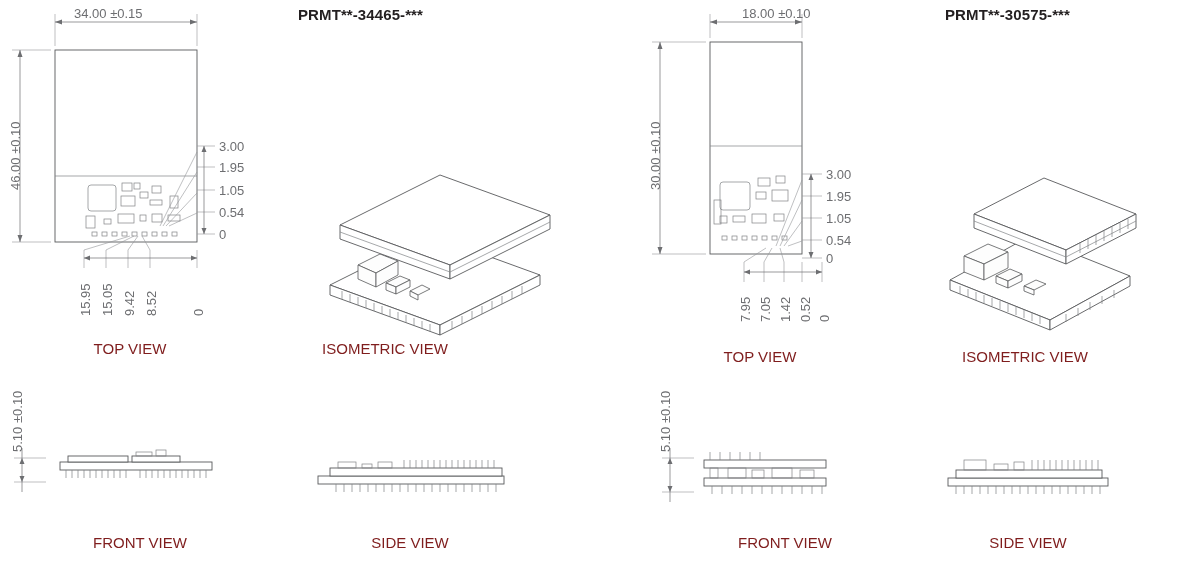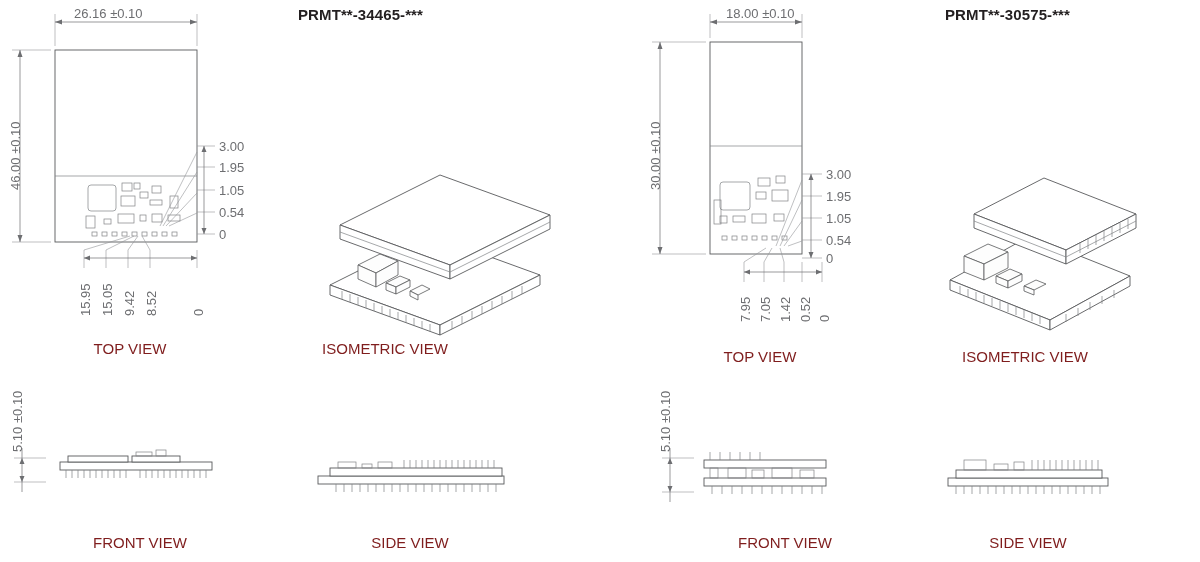--- a/index.html
+++ b/index.html
@@ -128,21 +128,21 @@
     <line class="ln-thin" x1="197" y1="250" x2="197" y2="268"></line>
     <line class="ln" x1="84" y1="258" x2="197" y2="258"></line>
     <polygon class="arrowhead" points="84,258 90,255.5 90,260.5"></polygon>
     <polygon class="arrowhead" points="197,258 191,255.5 191,260.5"></polygon>
     <line class="ln-thin" x1="84" y1="250" x2="130" y2="236"></line>
     <line class="ln-thin" x1="106" y1="250" x2="134" y2="236"></line>
     <line class="ln-thin" x1="128" y1="250" x2="138" y2="236"></line>
     <line class="ln-thin" x1="150" y1="250" x2="142" y2="236"></line>
   </svg>
 
-  <div class="dim-text" style="left:74px; top:6px;">26.16 ±0.10</div>
+  <div class="dim-text" style="left:74px; top:6px;">34.00 ±0.15</div>
   <div class="dim-text vert" style="left:8px; top:190px;">46.00 ±0.10</div>
 
   <div class="dim-text" style="left:219px; top:139px;">3.00</div>
   <div class="dim-text" style="left:219px; top:160px;">1.95</div>
   <div class="dim-text" style="left:219px; top:183px;">1.05</div>
   <div class="dim-text" style="left:219px; top:205px;">0.54</div>
   <div class="dim-text" style="left:219px; top:227px;">0</div>
 
   <div class="dim-text vert" style="left:78px; top:316px;">15.95</div>
   <div class="dim-text vert" style="left:100px; top:316px;">15.05</div>
@@ -345,21 +345,21 @@
     <line class="ln-thin" x1="202" y1="262" x2="202" y2="282"></line>
     <line class="ln-thin" x1="222" y1="262" x2="222" y2="282"></line>
     <line class="ln" x1="144" y1="272" x2="222" y2="272"></line>
     <polygon class="arrowhead" points="144,272 150,269.5 150,274.5"></polygon>
     <polygon class="arrowhead" points="222,272 216,269.5 216,274.5"></polygon>
     <line class="ln-thin" x1="144" y1="262" x2="166" y2="248"></line>
     <line class="ln-thin" x1="164" y1="262" x2="172" y2="248"></line>
     <line class="ln-thin" x1="184" y1="262" x2="180" y2="248"></line>
   </svg>
 
-  <div class="dim-text" style="left:126px; top:6px;">18.00 ±0.10</div>
+  <div class="dim-text" style="left:142px; top:6px;">18.00 ±0.10</div>
   <div class="dim-text vert" style="left:48px; top:190px;">30.00 ±0.10</div>
 
   <div class="dim-text" style="left:226px; top:167px;">3.00</div>
   <div class="dim-text" style="left:226px; top:189px;">1.95</div>
   <div class="dim-text" style="left:226px; top:211px;">1.05</div>
   <div class="dim-text" style="left:226px; top:233px;">0.54</div>
   <div class="dim-text" style="left:226px; top:251px;">0</div>
 
   <div class="dim-text vert" style="left:138px; top:322px;">7.95</div>
   <div class="dim-text vert" style="left:158px; top:322px;">7.05</div>

